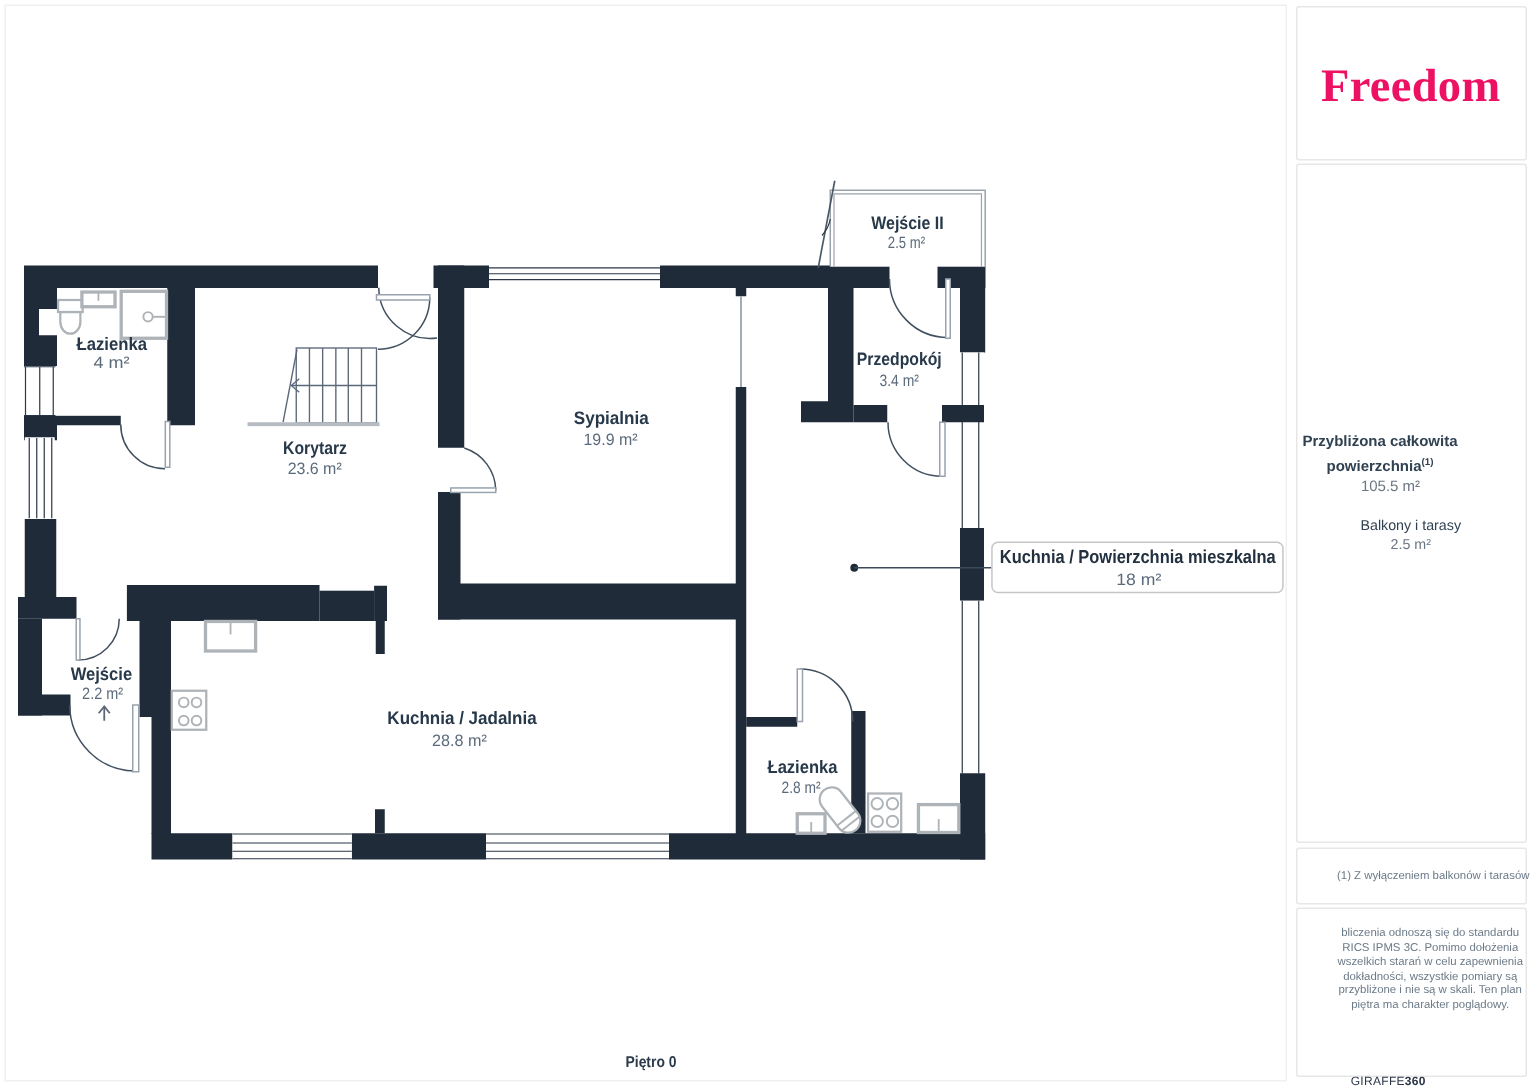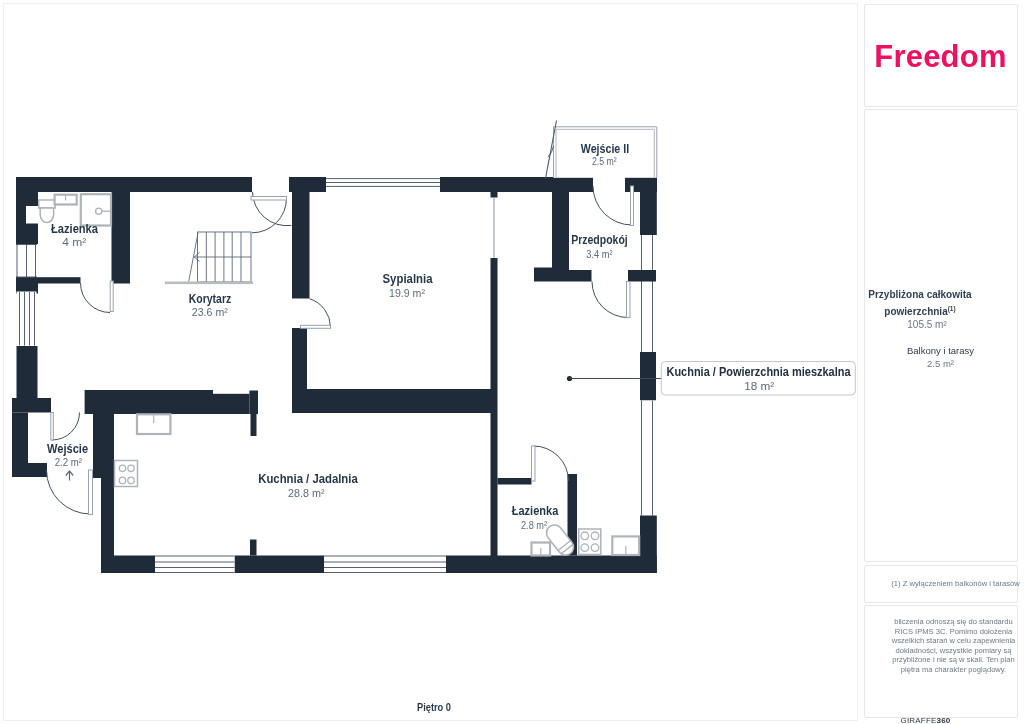--- a/index.html
+++ b/index.html
@@ -305,21 +305,21 @@
 <g>
       <text x="67.6" y="453" text-anchor="middle" class="rn" textLength="41" lengthAdjust="spacingAndGlyphs">Wejście</text>
 <text x="68.4" y="466" text-anchor="middle" class="ra" textLength="27.3" lengthAdjust="spacingAndGlyphs">2.2 m²</text>
     </g>
 
 <text x="434" y="711" text-anchor="middle" font-family="Liberation Sans,sans-serif" font-weight="bold" font-size="10.5" fill="#2b3a4a" textLength="34" lengthAdjust="spacingAndGlyphs">Piętro 0</text>
 </svg>
 
 <div class="sbox" style="left:863.5px;top:3.5px;width:154px;height:103px"></div>
 
-<div class="abs ctr" style="left:863.5px;top:39px;width:154px;font-family:Liberation Sans, sans-serif;font-weight:bold;font-size:31px;color:#ed1164;letter-spacing:0.2px">Freedom</div>
+<div class="abs ctr" style="left:863.5px;top:39px;width:154px;font-family:Liberation Serif, serif;font-weight:bold;font-size:31px;color:#ed1164;letter-spacing:0.2px">Freedom</div>
 
 <div class="sbox" style="left:863.5px;top:109px;width:154px;height:453px"></div>
 
 <div class="abs ctr" style="left:843px;top:287.5px;width:154px;font-size:10px;font-weight:bold;color:#304152;line-height:14px">Przybliżona całkowita<br>powierzchnia<sup style="font-size:6.5px">(1)</sup></div>
 <div class="abs ctr" style="left:863.5px;top:319px;width:127px;font-size:10px;color:#6b7683">105.5 m²</div>
 <div class="abs ctr" style="left:863.5px;top:344.5px;width:154px;font-size:9.5px;font-weight:normal;color:#304152">Balkony i tarasy</div>
 <div class="abs ctr" style="left:863.5px;top:357.5px;width:154px;font-size:9.5px;color:#6b7683">2.5 m²</div>
 
 <div class="sbox" style="left:863.5px;top:564.5px;width:154px;height:38px"></div>
 <div class="abs ctr" style="left:863.5px;top:579px;width:184px;font-size:7.6px;color:#6b7a88">(1) Z wyłączeniem balkonów i tarasów</div>

